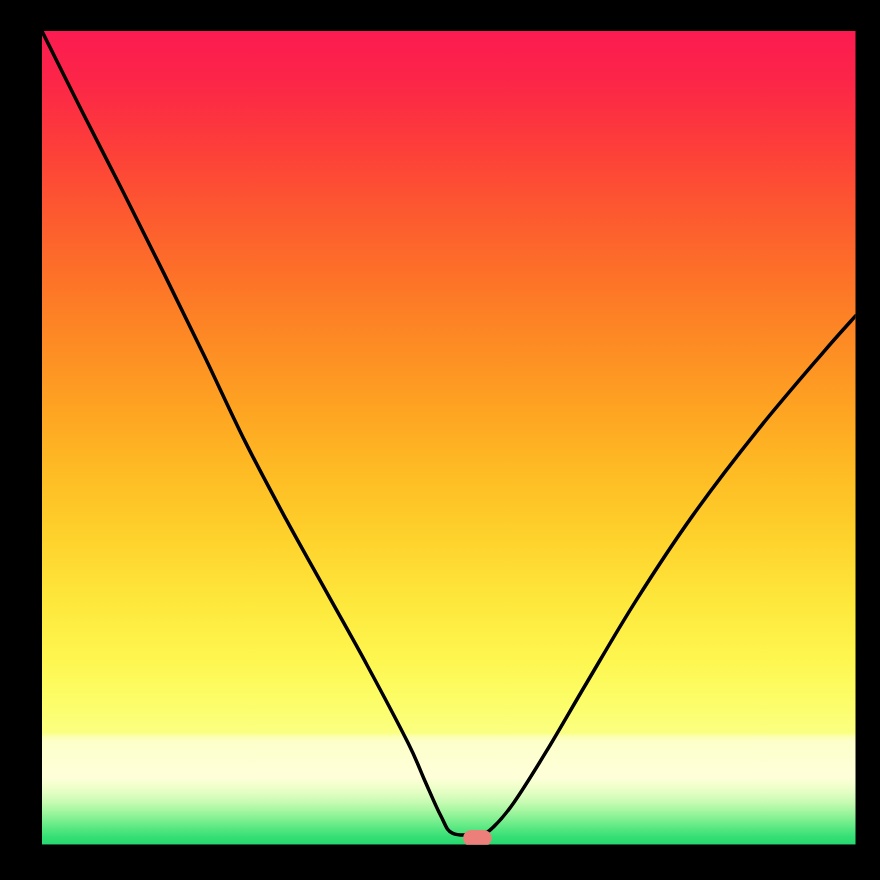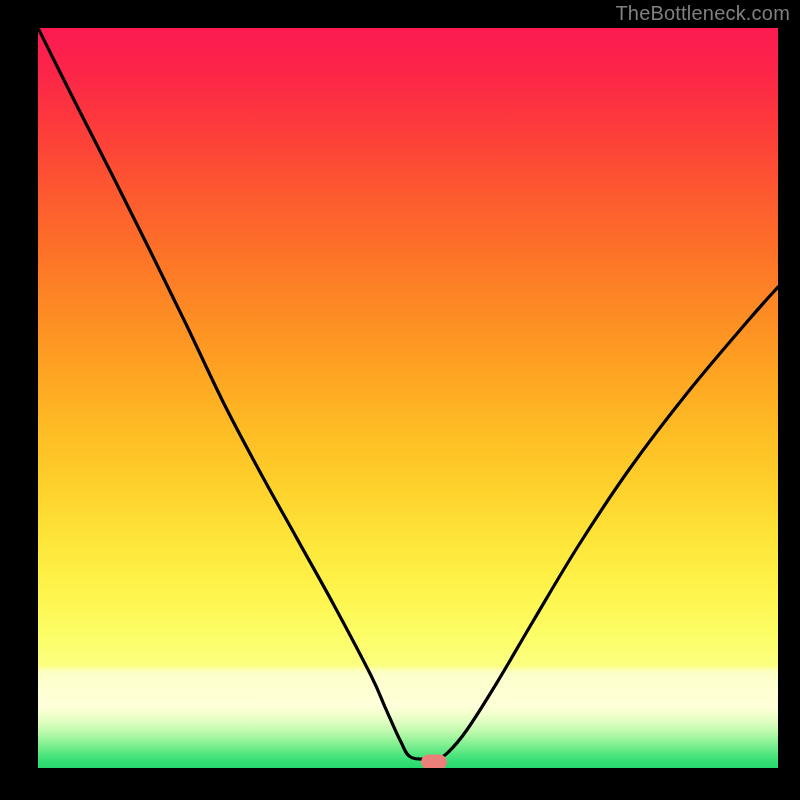--- a/index.html
+++ b/index.html
@@ -48,21 +48,20 @@
     background: #ed7f7a;
     z-index: 4;
     transform: translate(-50%, -50%);
   }
 </style>
 </head>
 <body>
 
 <div class="frame">
 
-  <div class="watermark">TheBottleneck.com</div>
 
   <div class="plot-area">
     <svg id="plot-svg" viewBox="0 0 740 740" preserveAspectRatio="none">
       <defs>
         <linearGradient id="bg-grad" x1="0" y1="0" x2="0" y2="1">
             <stop offset="0%" stop-color="#fc1b51"></stop>
             <stop offset="6%" stop-color="#fc2548"></stop>
             <stop offset="14.000000000000002%" stop-color="#fd3d3a"></stop>
             <stop offset="22%" stop-color="#fd5830"></stop>
             <stop offset="30%" stop-color="#fd7128"></stop>

